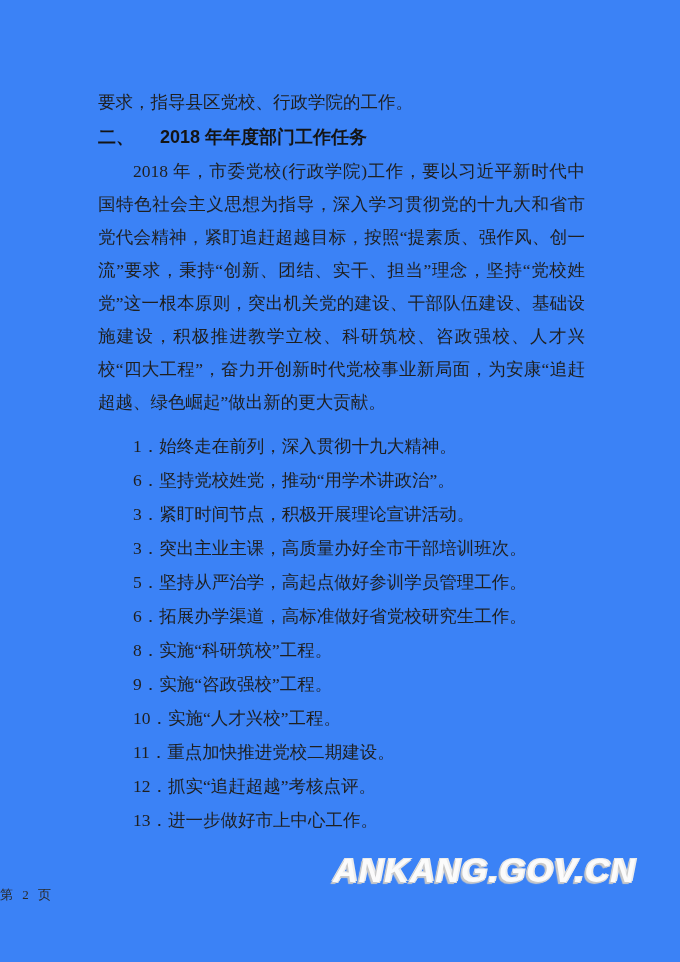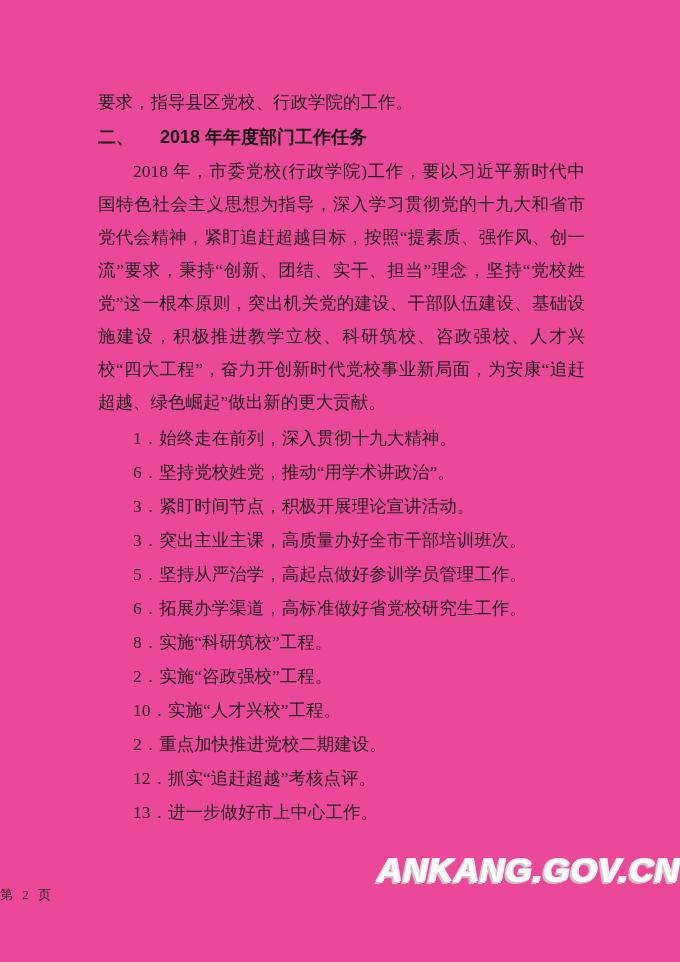--- a/index.html
+++ b/index.html
@@ -1,21 +1,21 @@
 <!DOCTYPE html>
 <html><head>
 <meta charset="utf-8">
 <style>
   html, body { margin: 0; padding: 0; background: #ffffff; }
 
   .page {
     position: relative;
     width: 680px;
     height: 962px;
-    background: #ec4899;
+    background: #3b82f6;
     overflow: hidden;
     font-family: "Liberation Serif", "DejaVu Serif", serif;
     color: #1f1f1f;
   }
 
   .content {
     position: absolute;
     left: 98px;
     top: 85px;
     width: 487px;
@@ -44,21 +44,21 @@
     color: #141414;
   }
   .section-heading .h-num { margin-right: 26px; }
 
   .body-para {
     line-height: 33px;
     text-align: justify;
     text-justify: inter-character;
   }
 
-  .tasks { margin-top: 2px; }
+  .tasks { margin-top: 10px; }
   .task-line {
     line-height: 34px;
     text-indent: 2em;
     white-space: nowrap;
   }
 
   .watermark {
     position: absolute;
     left: 333px;
     top: 851px;
@@ -69,21 +69,20 @@
     letter-spacing: 1px;
     color: #fbfbfb;
     text-shadow:
       -2px 2px 1px #c9c9c9,
       2px -1px 0 #ececec,
       -1px -1px 0 #e8e8e8,
       1px 1px 0 #dedede;
     user-select: none;
     pointer-events: none;
     white-space: nowrap;
-    margin-left: 44px;
   }
 
   .page-footer {
     position: absolute;
     left: 0;
     top: 886px;
     width: 100%;
     font-size: 13px;
     letter-spacing: 3px;
     color: #2a2a2a;
@@ -106,23 +105,23 @@
     <p class="body-para indent">2018 年，市委党校(行政学院)工作，要以习近平新时代中国特色社会主义思想为指导，深入学习贯彻党的十九大和省市党代会精神，紧盯追赶超越目标，按照“提素质、强作风、创一流”要求，秉持“创新、团结、实干、担当”理念，坚持“党校姓党”这一根本原则，突出机关党的建设、干部队伍建设、基础设施建设，积极推进教学立校、科研筑校、咨政强校、人才兴校“四大工程”，奋力开创新时代党校事业新局面，为安康“追赶超越、绿色崛起”做出新的更大贡献。</p>
 
     <div class="tasks">
       <p class="task-line">1．始终走在前列，深入贯彻十九大精神。</p>
       <p class="task-line">6．坚持党校姓党，推动“用学术讲政治”。</p>
       <p class="task-line">3．紧盯时间节点，积极开展理论宣讲活动。</p>
       <p class="task-line">3．突出主业主课，高质量办好全市干部培训班次。</p>
       <p class="task-line">5．坚持从严治学，高起点做好参训学员管理工作。</p>
       <p class="task-line">6．拓展办学渠道，高标准做好省党校研究生工作。</p>
       <p class="task-line">8．实施“科研筑校”工程。</p>
-      <p class="task-line">2．实施“咨政强校”工程。</p>
+      <p class="task-line">9．实施“咨政强校”工程。</p>
       <p class="task-line">10．实施“人才兴校”工程。</p>
-      <p class="task-line">2．重点加快推进党校二期建设。</p>
+      <p class="task-line">11．重点加快推进党校二期建设。</p>
       <p class="task-line">12．抓实“追赶超越”考核点评。</p>
       <p class="task-line">13．进一步做好市上中心工作。</p>
     </div>
 
   </div>
 
   <div class="watermark">ANKANG.GOV.CN</div>
 
   <div class="page-footer">第 2 页</div>
 

